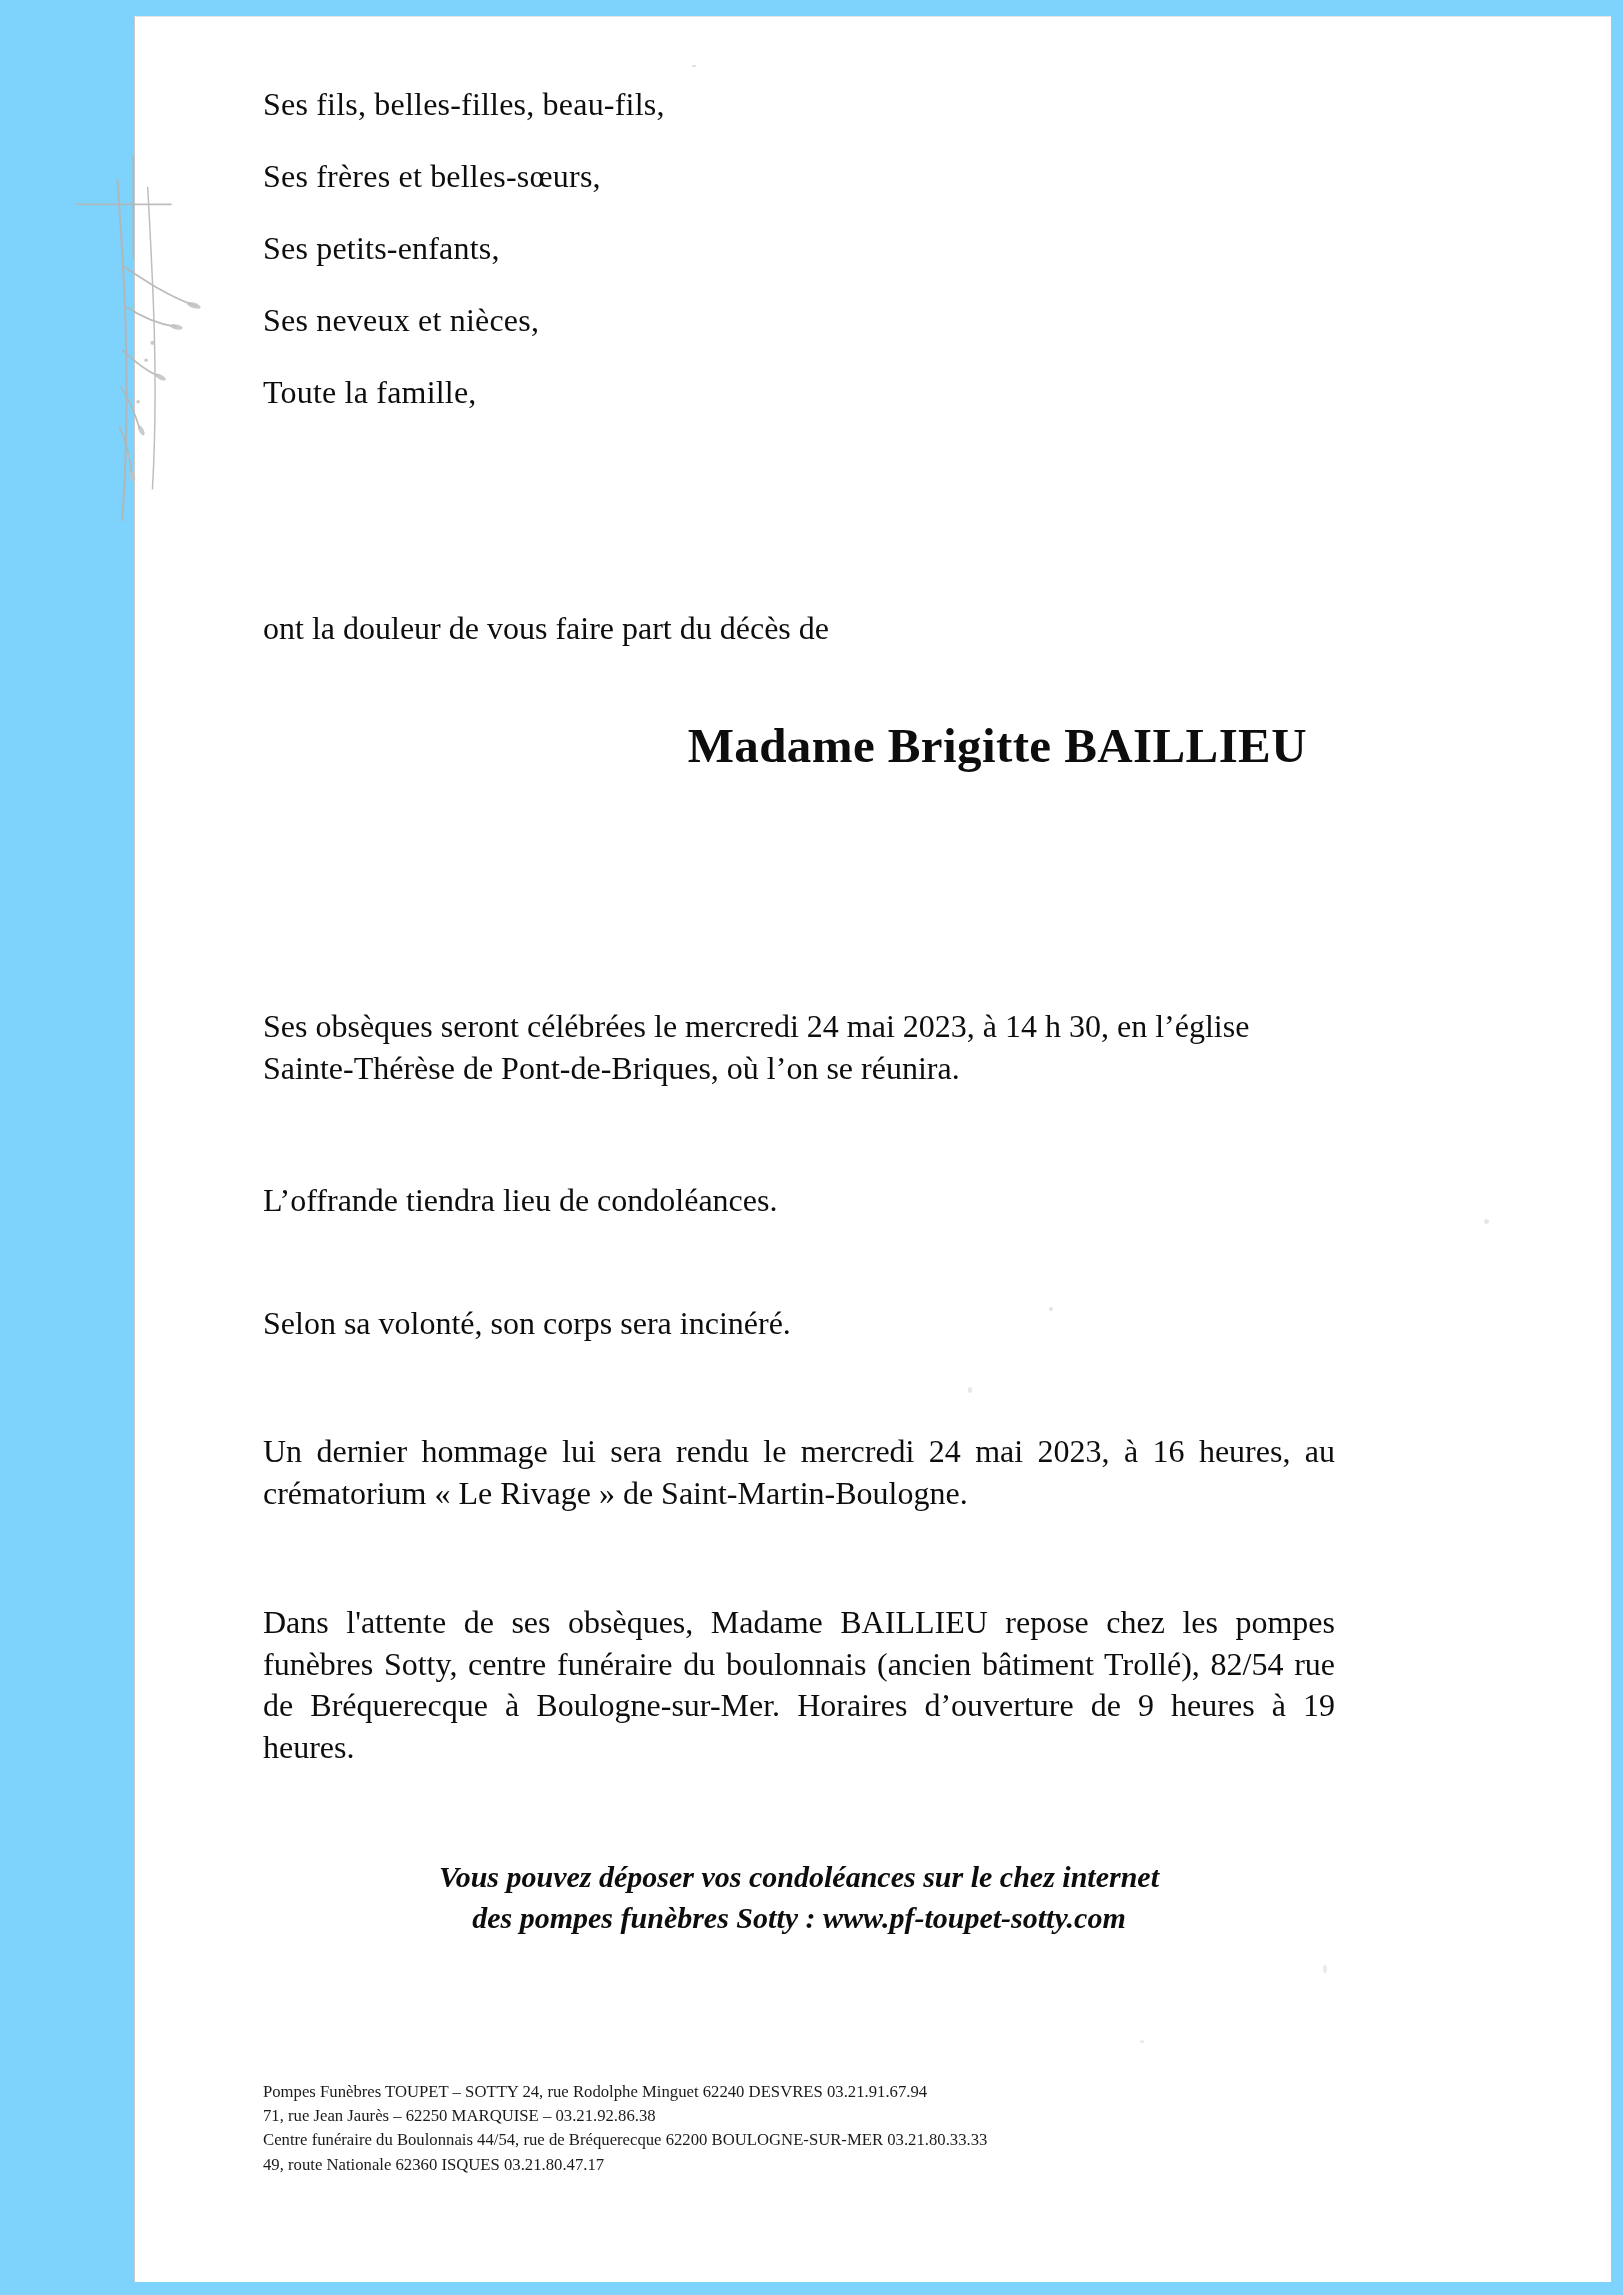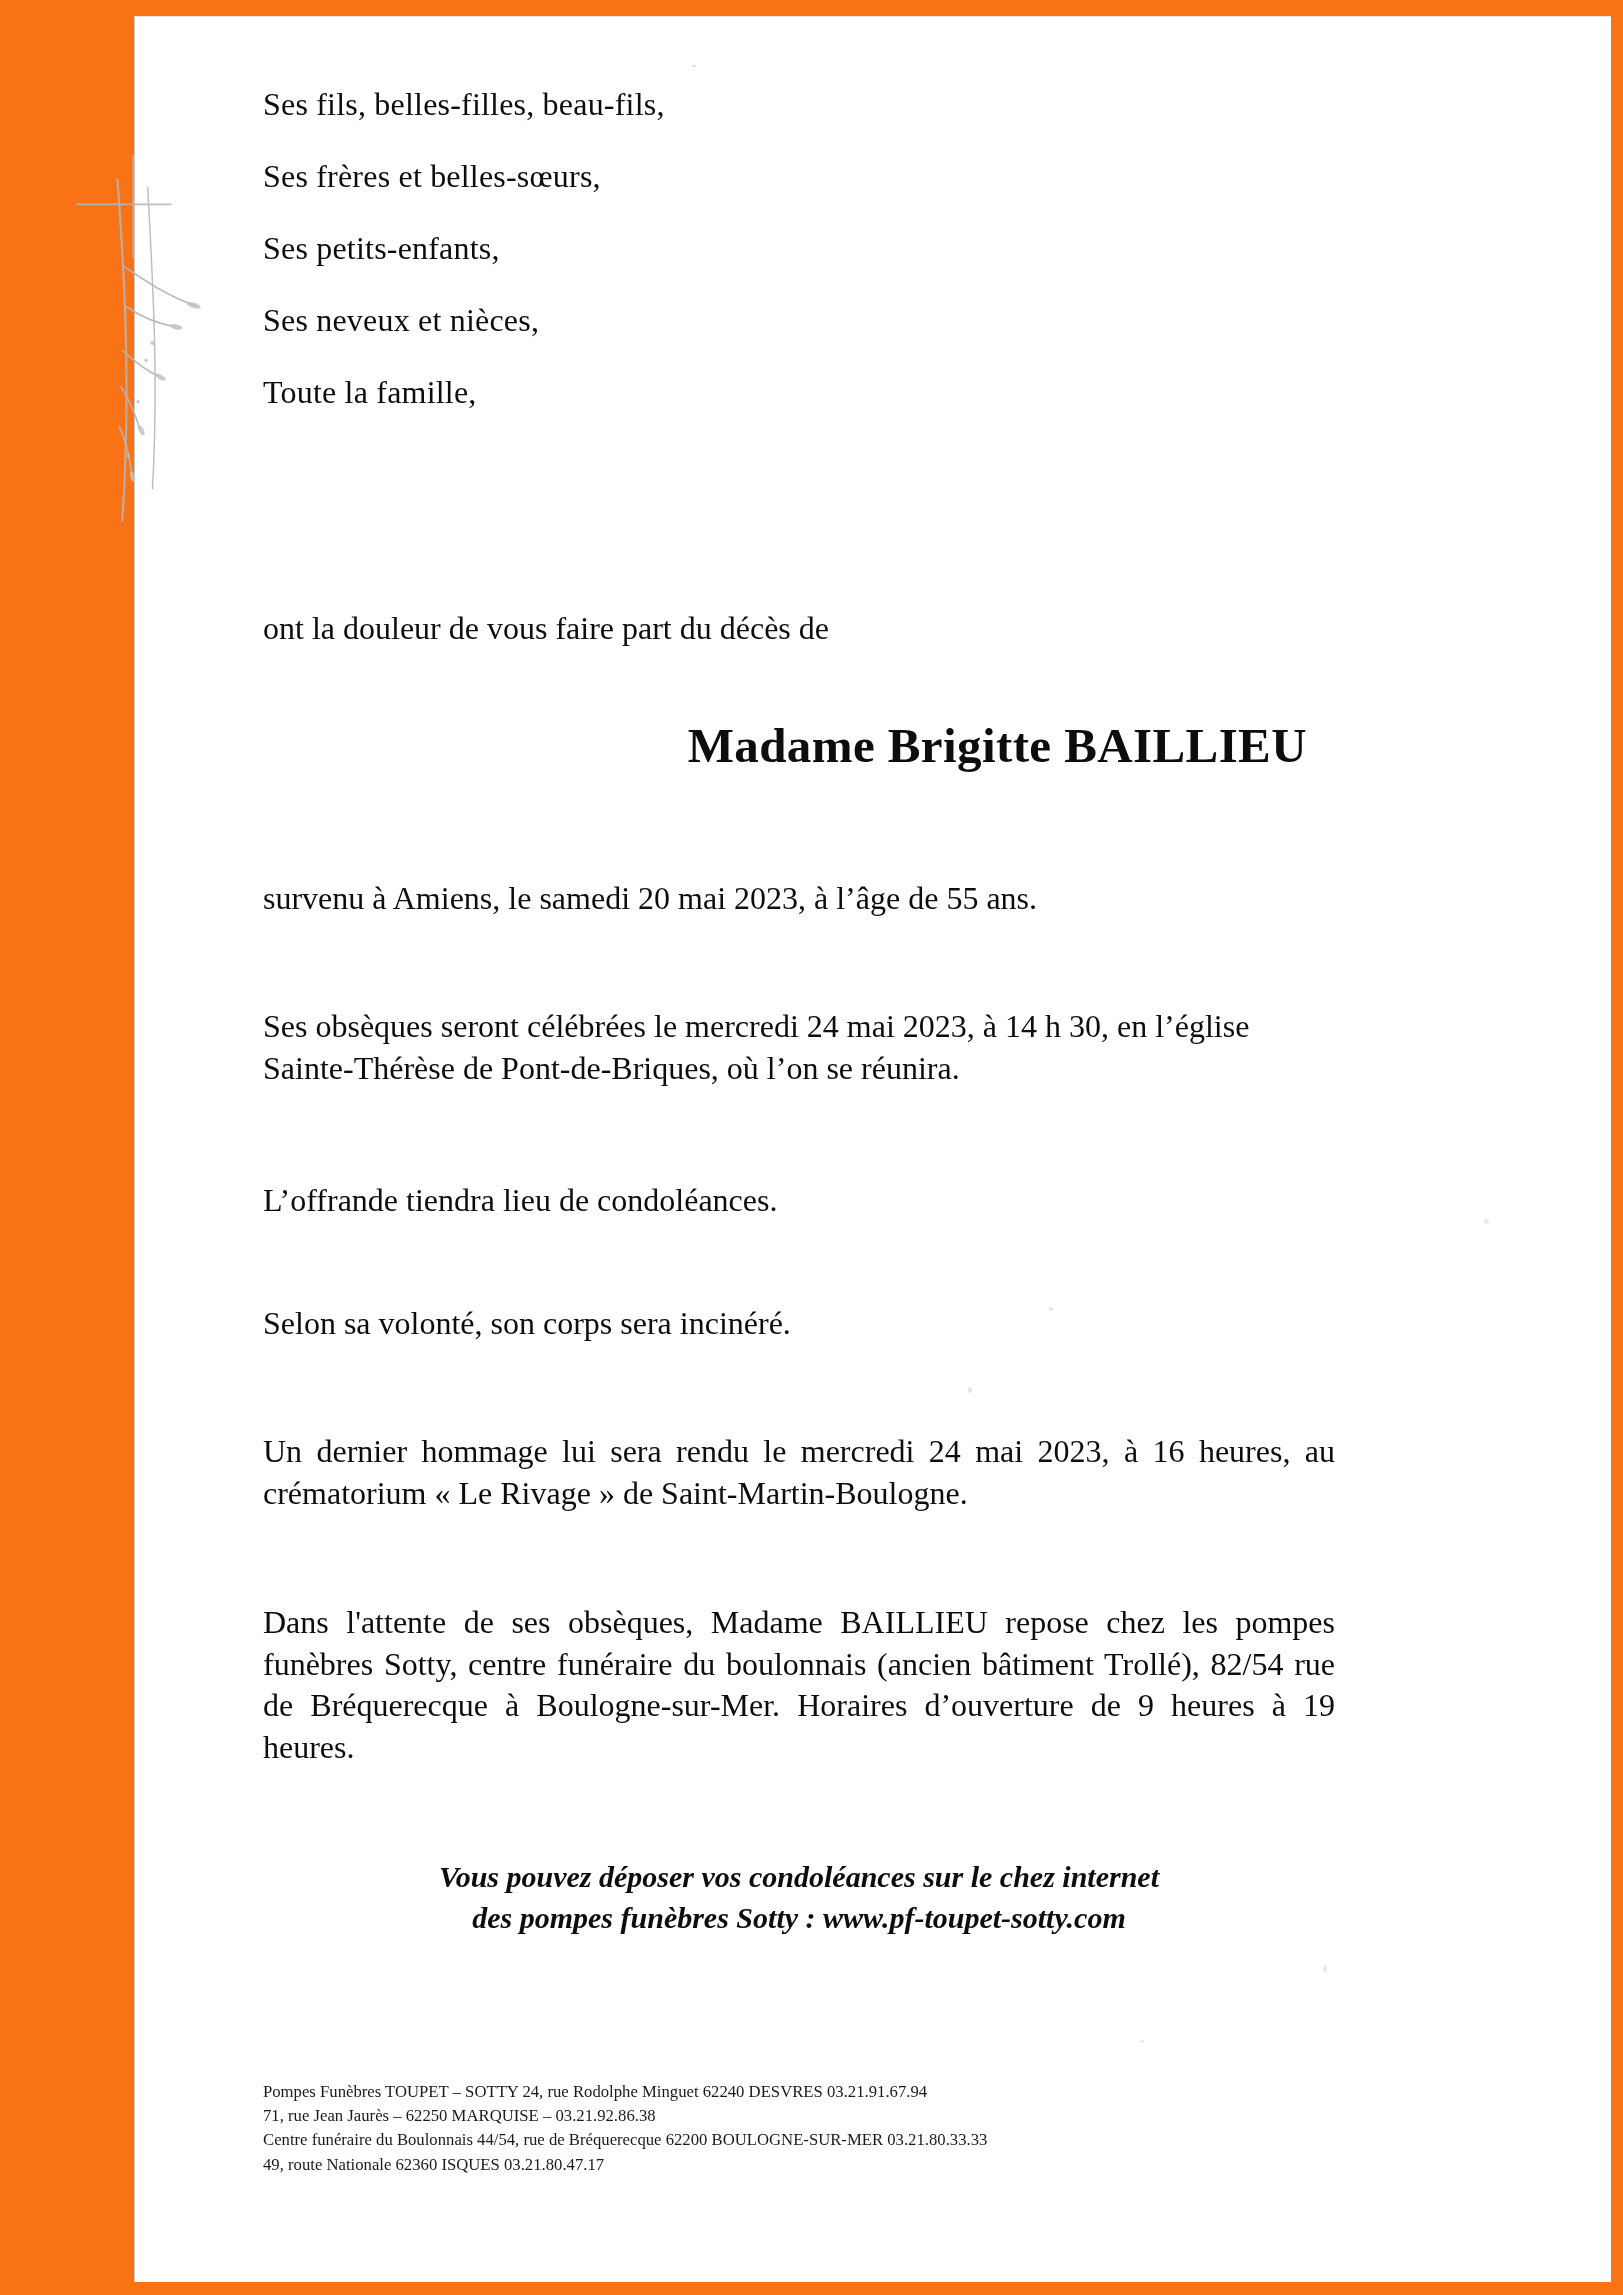--- a/index.html
+++ b/index.html
@@ -13,21 +13,21 @@
     font-family: "Liberation Serif", serif;
     color: #0d0d0d;
     position: relative;
     overflow: hidden;
   }
 
   
   .scan {
     position: absolute;
     inset: 0;
-    background: #f97316;
+    background: #7dd3fc;
   }
 
   
   .card-frame {
     position: absolute;
     left: 134px;
     top: 16px;
     width: 1476px;
     height: 2265px;
     border-left: 1.6px solid #c9c9c9;
@@ -180,21 +180,20 @@
       <div class="line">Ses frères et belles-sœurs,</div>
       <div class="line">Ses petits-enfants,</div>
       <div class="line">Ses neveux et nièces,</div>
       <div class="line">Toute la famille,</div>
     </div>
 
     <div class="announce">ont la douleur de vous faire part du décès de</div>
 
     <div class="deceased-name">Madame Brigitte BAILLIEU</div>
 
-    <div class="para p-death">survenu à Amiens, le samedi 20 mai 2023, à l’âge de 55 ans.</div>
 
     <div class="para p-obseques">Ses obsèques seront célébrées le mercredi 24 mai 2023, à 14 h 30, en l’église Sainte-Thérèse de Pont-de-Briques, où l’on se réunira.</div>
 
     <div class="para p-incinere">Selon sa volonté, son corps sera incinéré.</div>
 
     <div class="para p-offrande">L’offrande tiendra lieu de condoléances.</div>
 
     <div class="para p-hommage justify">Un dernier hommage lui sera rendu le mercredi 24 mai 2023, à 16 heures, au crématorium « Le Rivage » de Saint-Martin-Boulogne.</div>
 
     <div class="para p-repose justify">Dans l'attente de ses obsèques, Madame BAILLIEU repose chez les pompes funèbres Sotty, centre funéraire du boulonnais (ancien bâtiment Trollé), 82/54 rue de Bréquerecque à Boulogne-sur-Mer. Horaires d’ouverture de 9 heures à 19 heures.</div>

